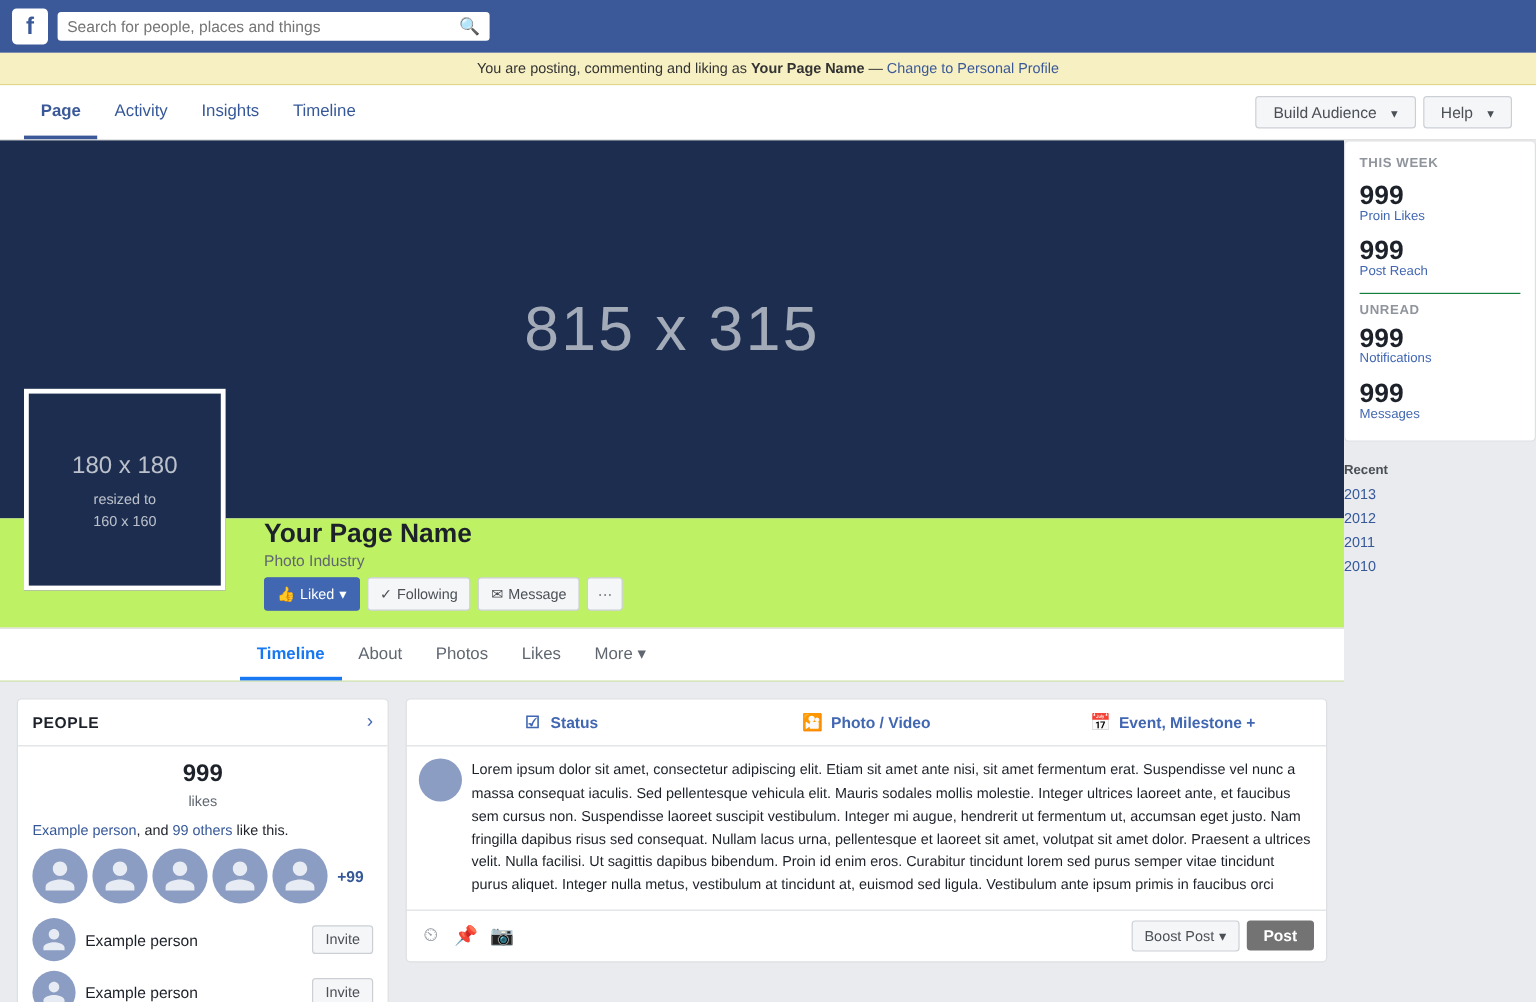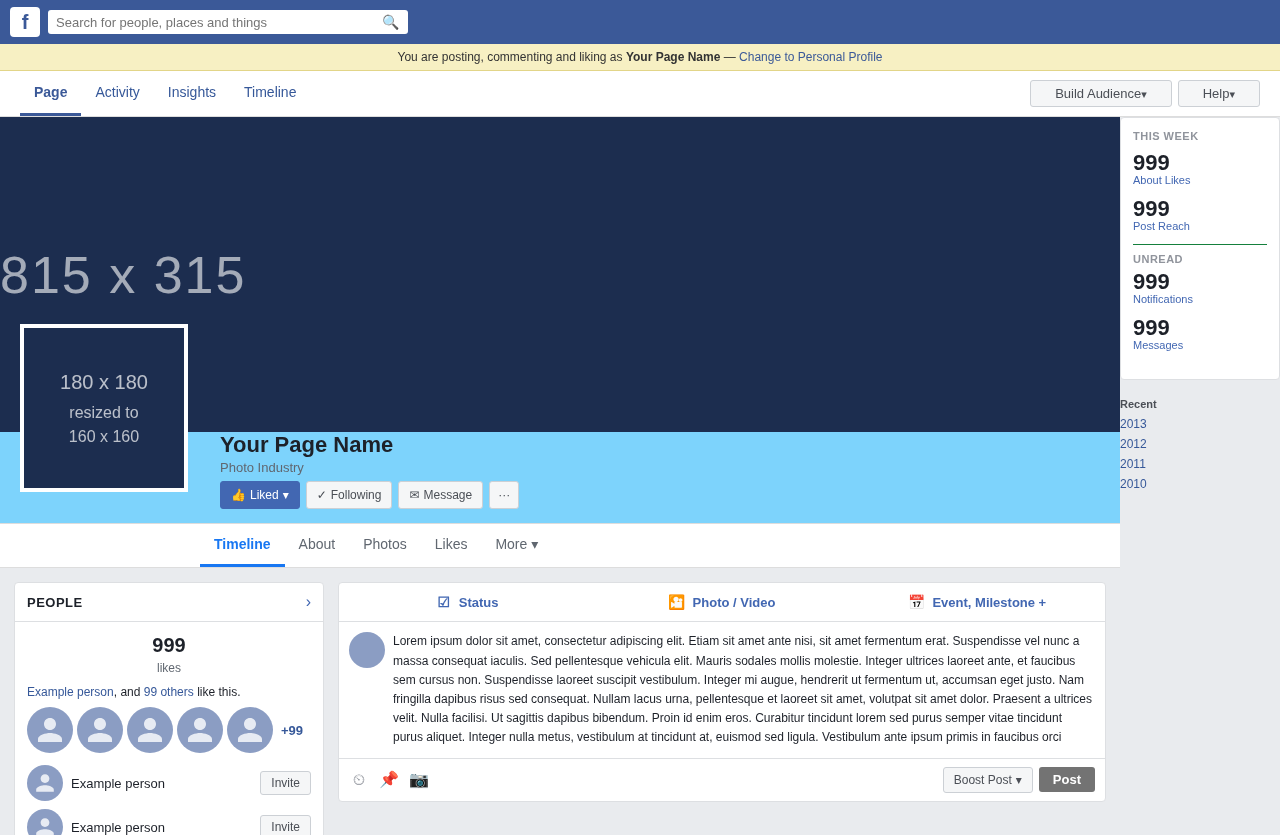--- a/index.html
+++ b/index.html
@@ -87,27 +87,27 @@
     .page-nav-item.active {
       color: #3b5998;
       border-bottom: 3px solid #3b5998;
       font-weight: bold;
     }
     .page-nav-right { display: flex; align-items: center; gap: 6px; }
     .nav-btn {
       background: #f5f6f7;
       border: 1px solid #ccd0d5;
       border-radius: 3px;
-      padding: 5px 24px;
+      padding: 5px 14px;
       font-size: 13px;
       color: #4b4f56;
       cursor: pointer;
       display: flex;
       align-items: flex-end;
-      gap: 0;
+      gap: 12px;
     }
 
     
     #main-layout {
       display: flex;
       max-width: 1280px;
       margin: 0 auto;
     }
 
     
@@ -116,31 +116,32 @@
       min-width: 0;
     }
 
     
     #cover-photo {
       background: #1c2d4f;
       height: 315px;
       position: relative;
       display: flex;
       align-items: center;
+      justify-content: center;
     }
     #cover-dimensions {
       color: rgba(255,255,255,0.6);
       font-size: 52px;
       font-weight: 300;
       letter-spacing: 2px;
     }
 
     
     #profile-section {
-      background: #7dd3fc;
+      background: #bef264;
       border-bottom: 1px solid #ddd;
       position: relative;
       padding-bottom: 0;
     }
     #profile-bar {
       display: flex;
       align-items: flex-end;
       padding: 0 20px 10px 20px;
       min-height: 60px;
       position: relative;
@@ -156,21 +157,21 @@
       display: flex;
       align-items: center;
       justify-content: center;
       flex-direction: column;
       color: rgba(255,255,255,0.7);
       font-size: 13px;
       text-align: center;
       line-height: 1.5;
     }
     #profile-pic .dim-main { font-size: 20px; font-weight: 400; margin-bottom: 4px; }
-    #profile-pic .dim-sub { font-size: 16px; }
+    #profile-pic .dim-sub { font-size: 12px; }
 
     #profile-info {
       margin-left: 200px;
       flex: 1;
       padding-bottom: 4px;
     }
     #page-name {
       font-size: 22px;
       font-weight: 700;
       color: #1d2129;
@@ -692,28 +693,28 @@
         </div>
       </div>
 
     </div>
   </div>
 
   <div id="right-sidebar">
     <div class="widget-card">
       <div class="widget-title">THIS WEEK</div>
       <div class="stat-number">999</div>
-      <div class="stat-label">About Likes</div>
+      <div class="stat-label">Proin Likes</div>
       <div class="stat-number">999</div>
       <div class="stat-label">Post Reach</div>
       <div class="unread-title">UNREAD</div>
       <div class="stat-number">999</div>
       <div class="stat-label">Notifications</div>
       <div class="stat-number">999</div>
-      <div class="stat-label" style="margin-bottom:16px;">Messages</div>
+      <div class="stat-label" style="margin-bottom:4px;">Messages</div>
     </div>
 
     <div class="recent-section">
       <div class="recent-title">Recent</div>
       <div class="recent-year">2013</div>
       <div class="recent-year">2012</div>
       <div class="recent-year">2011</div>
       <div class="recent-year">2010</div>
     </div>
   </div>

